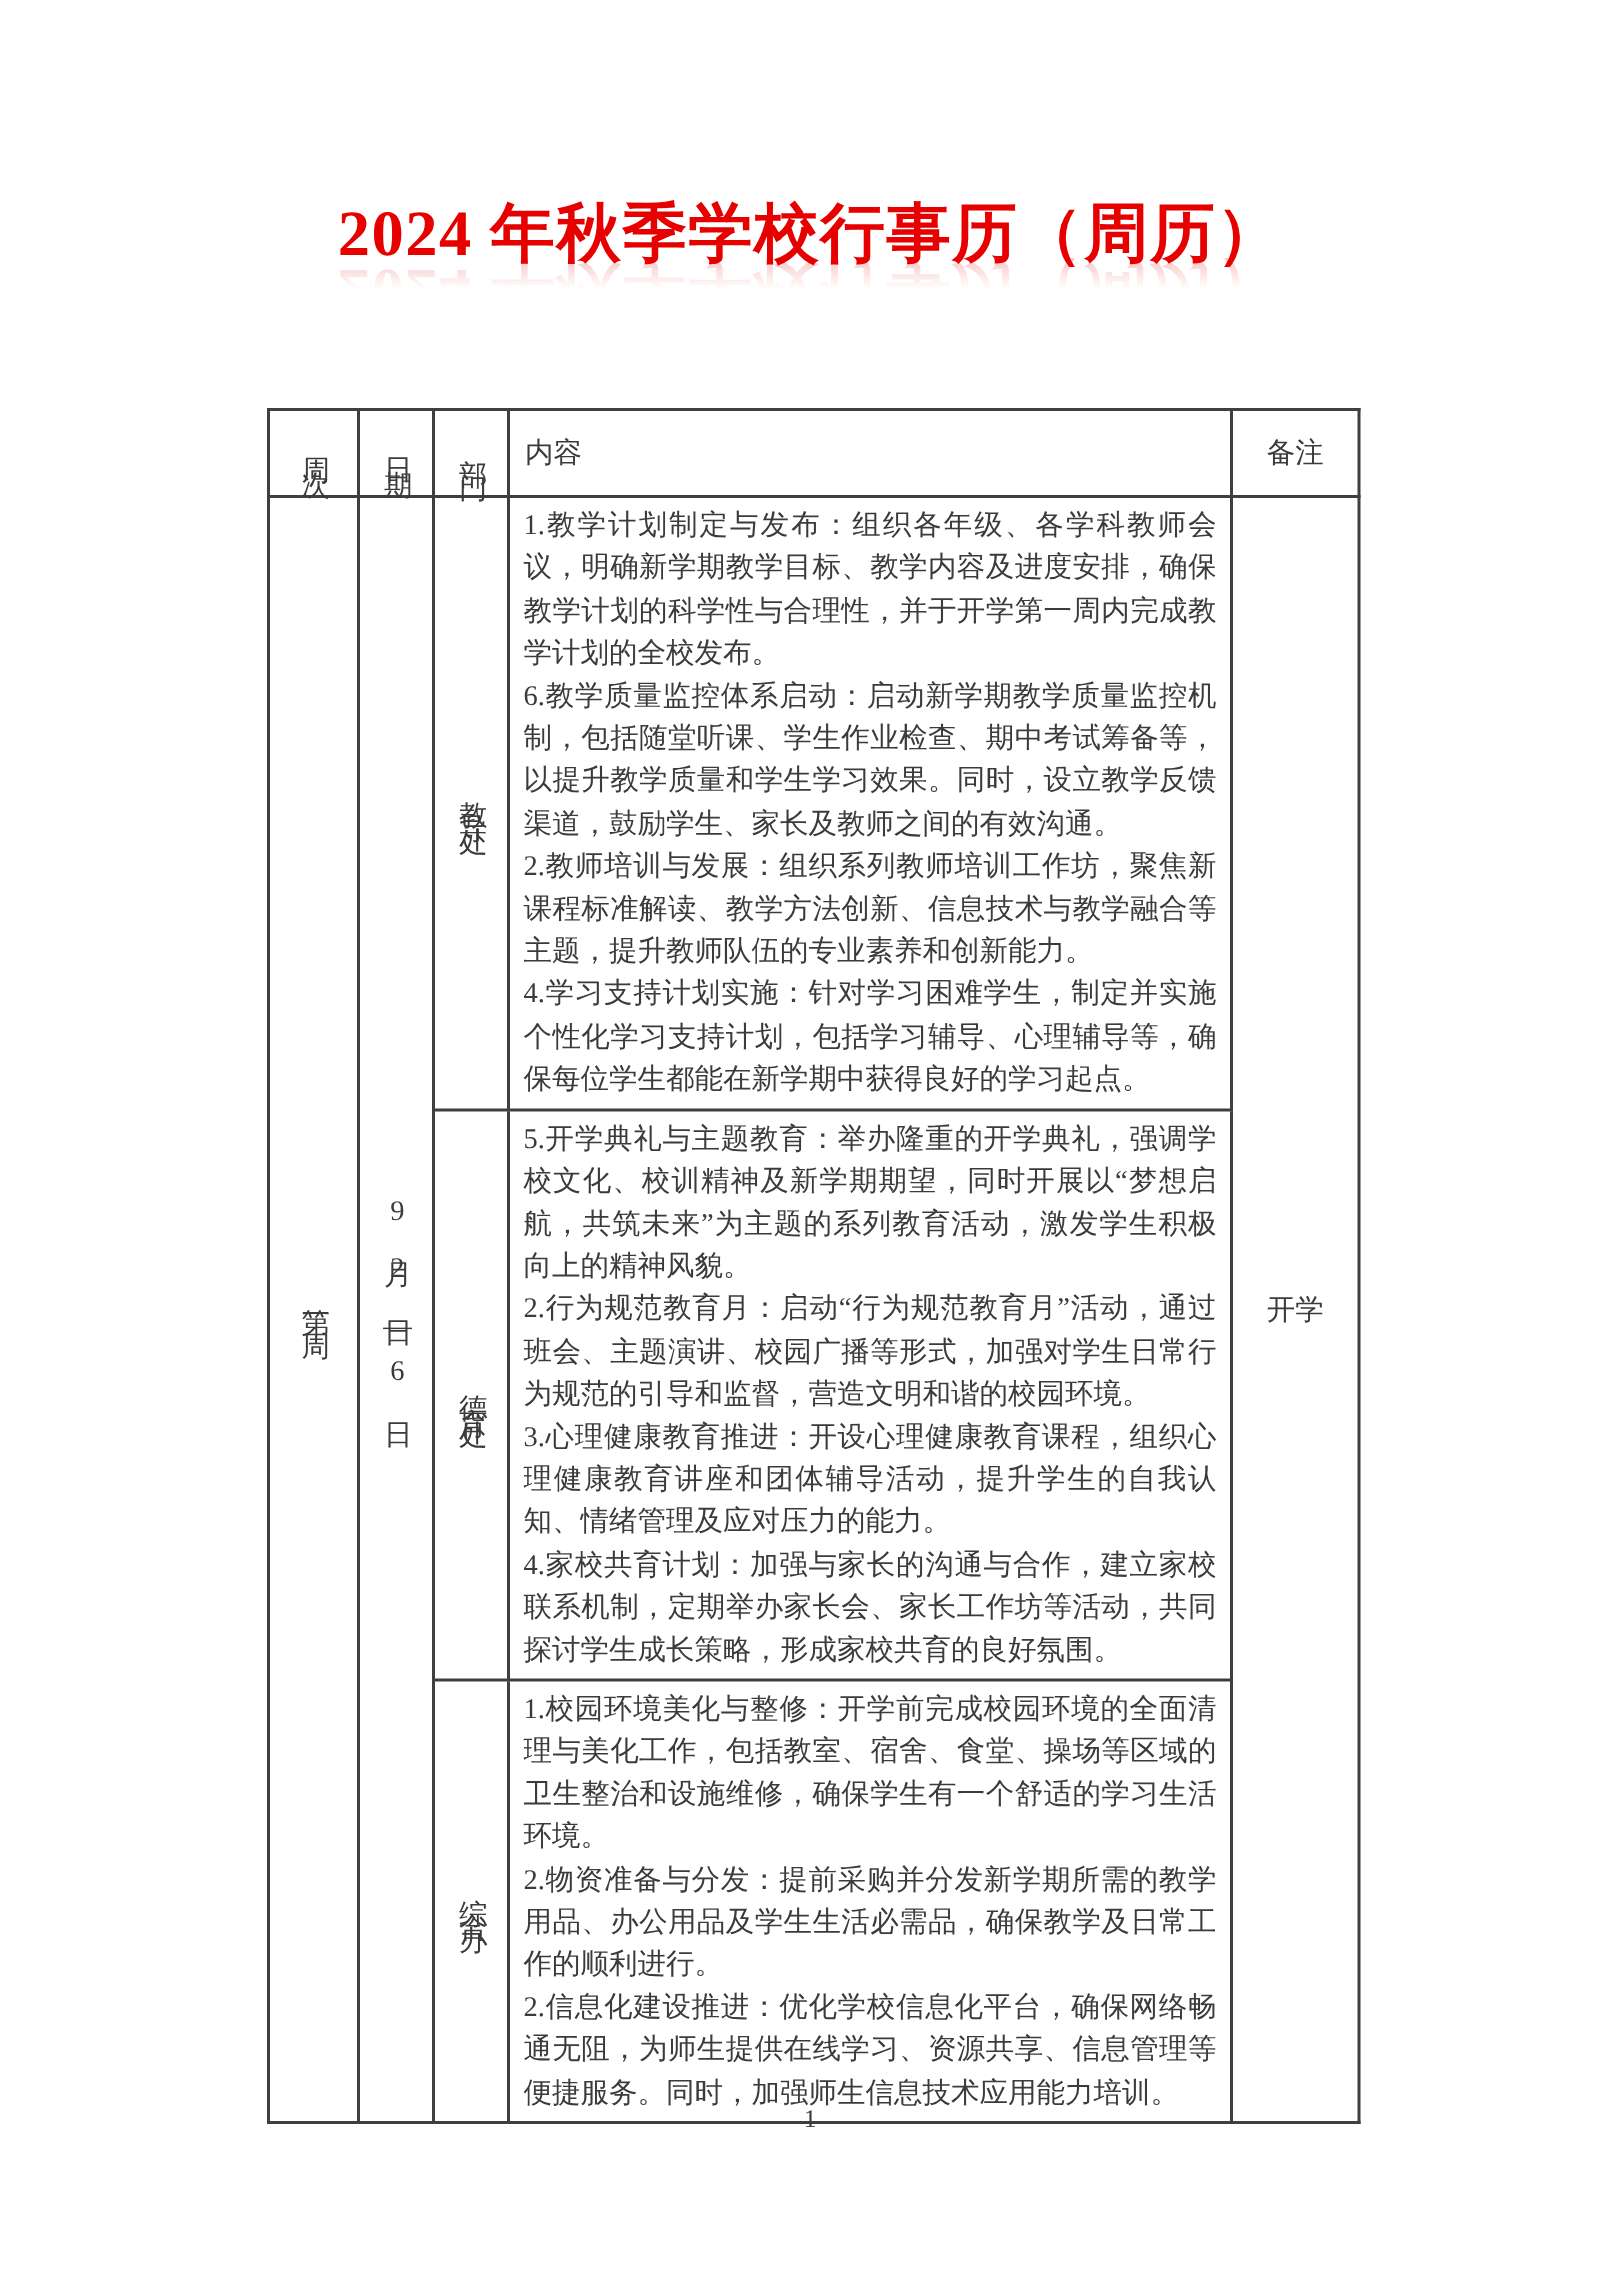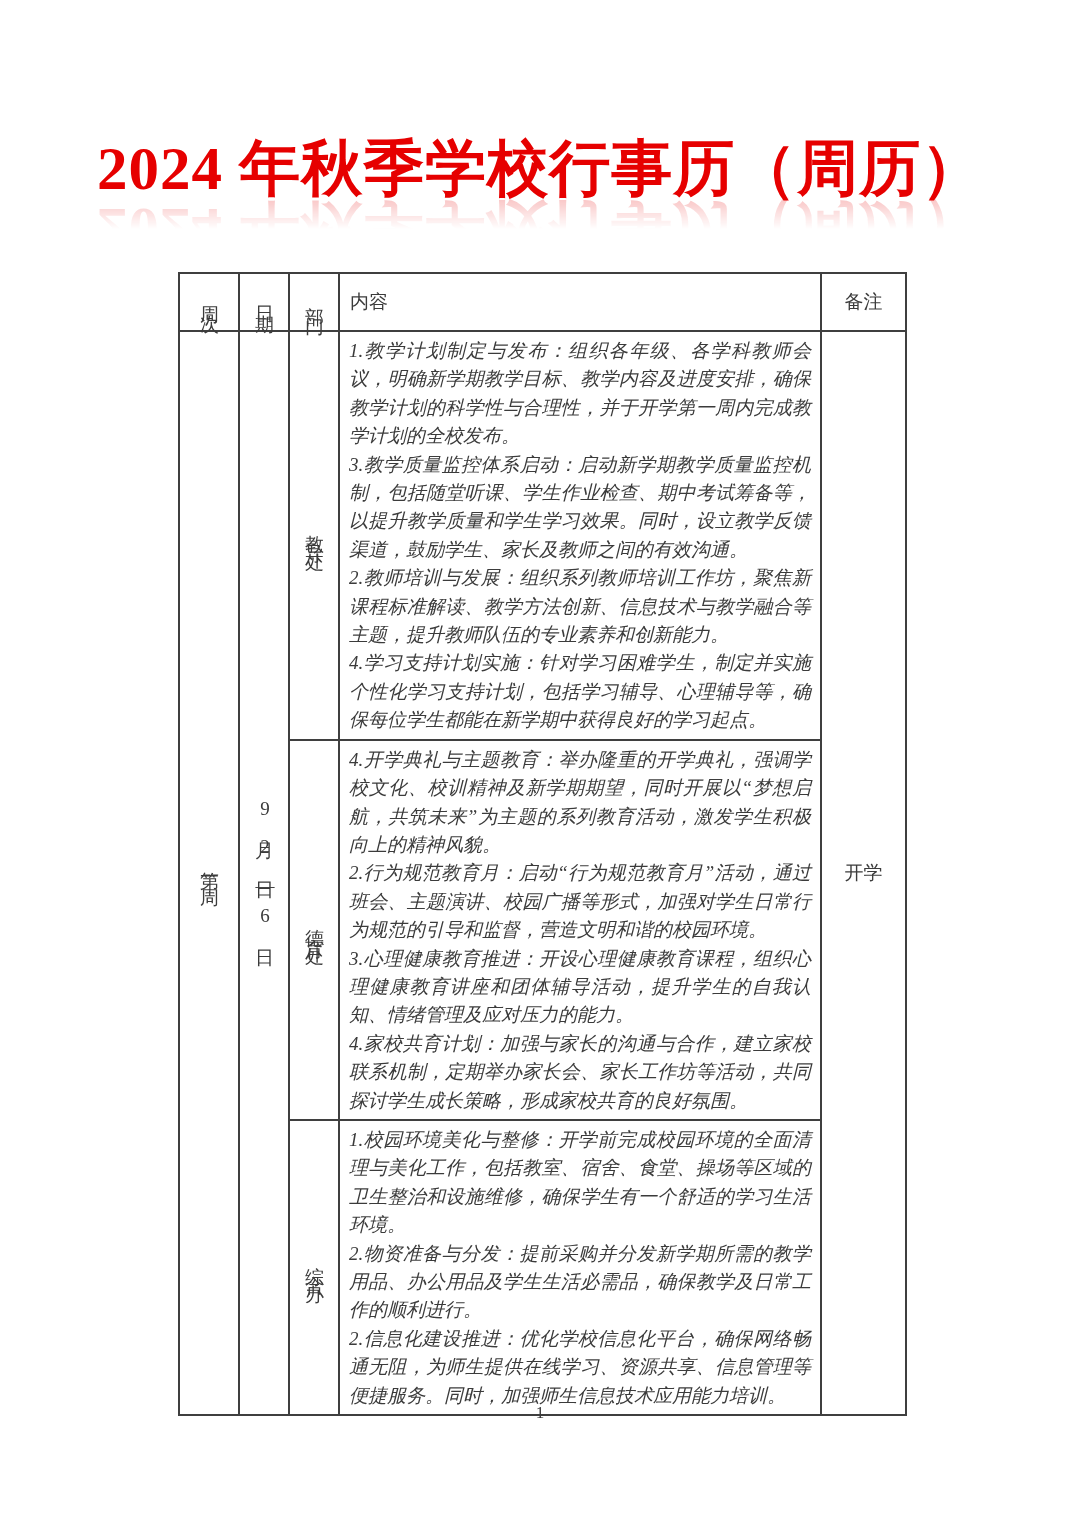--- a/index.html
+++ b/index.html
@@ -11,21 +11,21 @@
     overflow:hidden;
   }
   .page { position:absolute; inset:0; }
 
   
   .title-wrap {
     position:absolute; top:128px; left:0; width:100%;
     text-align:center;
     color:#e60000;
     font-weight:bold;
-    font-size:61px;
+    font-size:43px;
     line-height:1.35;
     letter-spacing:1px;
   }
   .title-reflect {
     transform:scaleY(-1);
     margin-top:-22px;
     opacity:0.5;
     -webkit-mask-image:linear-gradient(to bottom, rgba(0,0,0,0) 50%, rgba(0,0,0,0.6) 100%);
     mask-image:linear-gradient(to bottom, rgba(0,0,0,0) 50%, rgba(0,0,0,0.6) 100%);
     filter:blur(0.4px);
@@ -58,21 +58,20 @@
   tr.r2 { height:368px; }
   tr.r3 { height:290px; }
 
   .cal th.left, .cal td.content { text-align:left; }
   .cal th.left { padding:4px 10px; }
   td.content { padding:5px 9px 4px 9px; }
   td.content p {
     margin:0;
     text-align:justify;
     line-height:28.4px;
-    font-style:italic;
   }
 
   
   .vtext {
     display:inline-block;
     writing-mode:vertical-rl;
     text-orientation:upright;
     letter-spacing:0.46em;
     line-height:1.1;
   }
@@ -110,31 +109,31 @@
         <th class="left"><span>内容</span></th>
         <th><span>备注</span></th>
       </tr>
 
       <tr class="r1">
         <td rowspan="3"><span class="vtext">第一周</span></td>
         <td rowspan="3"><span class="vtext">9月2日—6日</span></td>
         <td><span class="vtext">教导处</span></td>
         <td class="content">
           <p>1.教学计划制定与发布：组织各年级、各学科教师会议，明确新学期教学目标、教学内容及进度安排，确保教学计划的科学性与合理性，并于开学第一周内完成教学计划的全校发布。</p>
-          <p>3.教学质量监控体系启动：启动新学期教学质量监控机制，包括随堂听课、学生作业检查、期中考试筹备等，以提升教学质量和学生学习效果。同时，设立教学反馈渠道，鼓励学生、家长及教师之间的有效沟通。</p>
+          <p>6.教学质量监控体系启动：启动新学期教学质量监控机制，包括随堂听课、学生作业检查、期中考试筹备等，以提升教学质量和学生学习效果。同时，设立教学反馈渠道，鼓励学生、家长及教师之间的有效沟通。</p>
           <p>2.教师培训与发展：组织系列教师培训工作坊，聚焦新课程标准解读、教学方法创新、信息技术与教学融合等主题，提升教师队伍的专业素养和创新能力。</p>
           <p>4.学习支持计划实施：针对学习困难学生，制定并实施个性化学习支持计划，包括学习辅导、心理辅导等，确保每位学生都能在新学期中获得良好的学习起点。</p>
         </td>
         <td rowspan="3"><span>开学</span></td>
       </tr>
 
       <tr class="r2">
         <td><span class="vtext">德育处</span></td>
         <td class="content">
-          <p>4.开学典礼与主题教育：举办隆重的开学典礼，强调学校文化、校训精神及新学期期望，同时开展以“梦想启航，共筑未来”为主题的系列教育活动，激发学生积极向上的精神风貌。</p>
+          <p>5.开学典礼与主题教育：举办隆重的开学典礼，强调学校文化、校训精神及新学期期望，同时开展以“梦想启航，共筑未来”为主题的系列教育活动，激发学生积极向上的精神风貌。</p>
           <p>2.行为规范教育月：启动“行为规范教育月”活动，通过班会、主题演讲、校园广播等形式，加强对学生日常行为规范的引导和监督，营造文明和谐的校园环境。</p>
           <p>3.心理健康教育推进：开设心理健康教育课程，组织心理健康教育讲座和团体辅导活动，提升学生的自我认知、情绪管理及应对压力的能力。</p>
           <p>4.家校共育计划：加强与家长的沟通与合作，建立家校联系机制，定期举办家长会、家长工作坊等活动，共同探讨学生成长策略，形成家校共育的良好氛围。</p>
         </td>
       </tr>
 
       <tr class="r3">
         <td><span class="vtext">综合办</span></td>
         <td class="content">
           <p>1.校园环境美化与整修：开学前完成校园环境的全面清理与美化工作，包括教室、宿舍、食堂、操场等区域的卫生整治和设施维修，确保学生有一个舒适的学习生活环境。</p>

